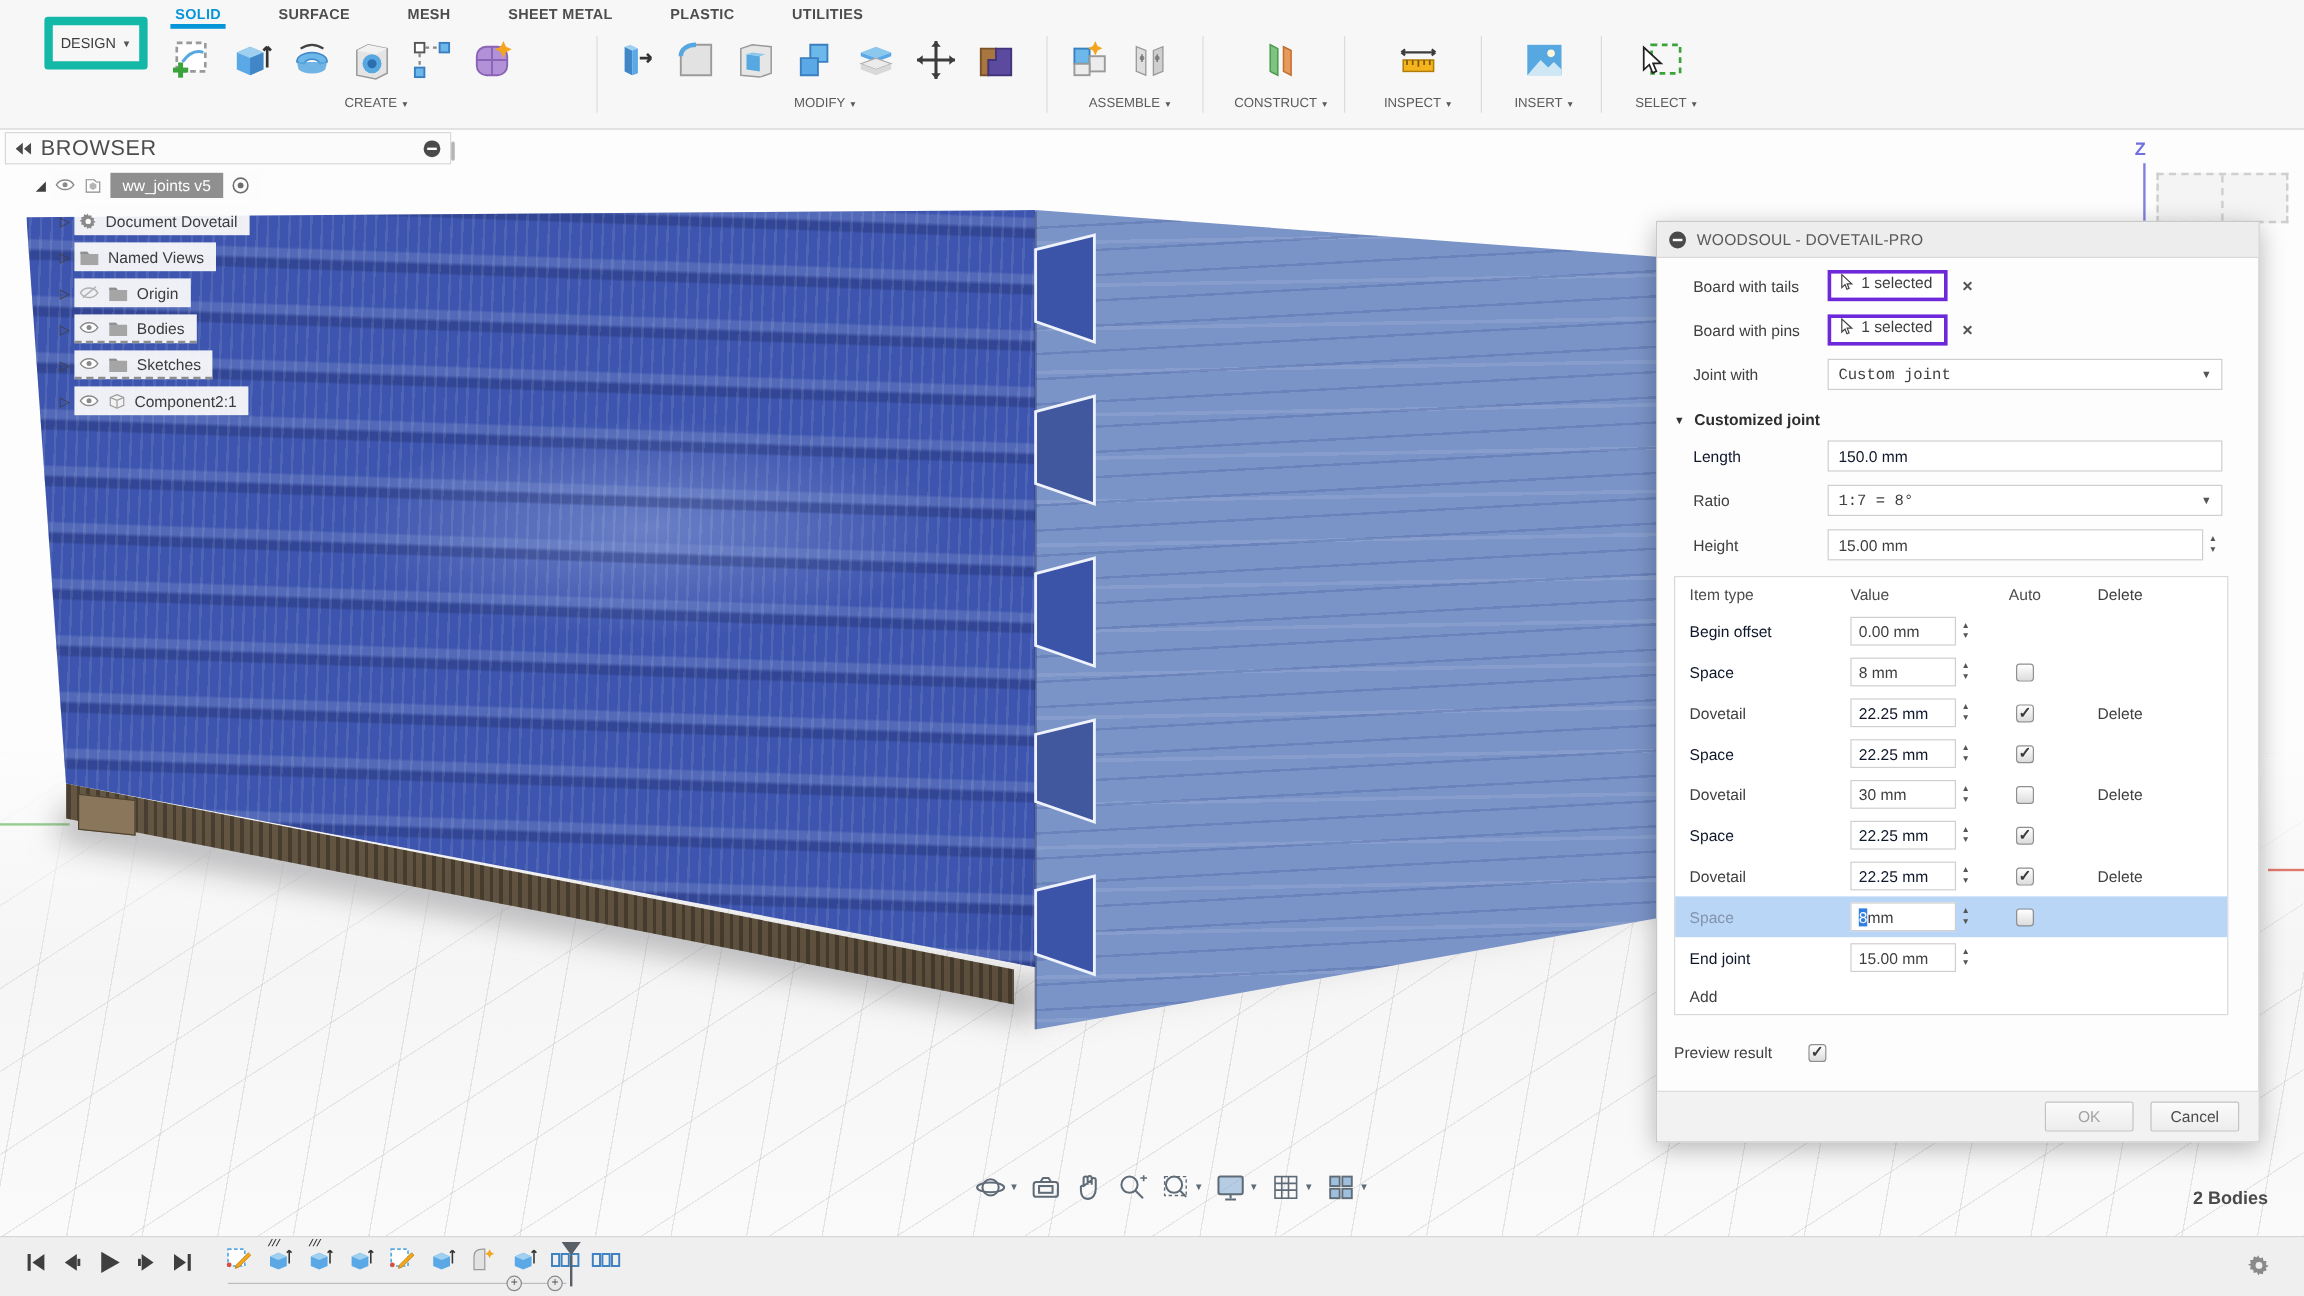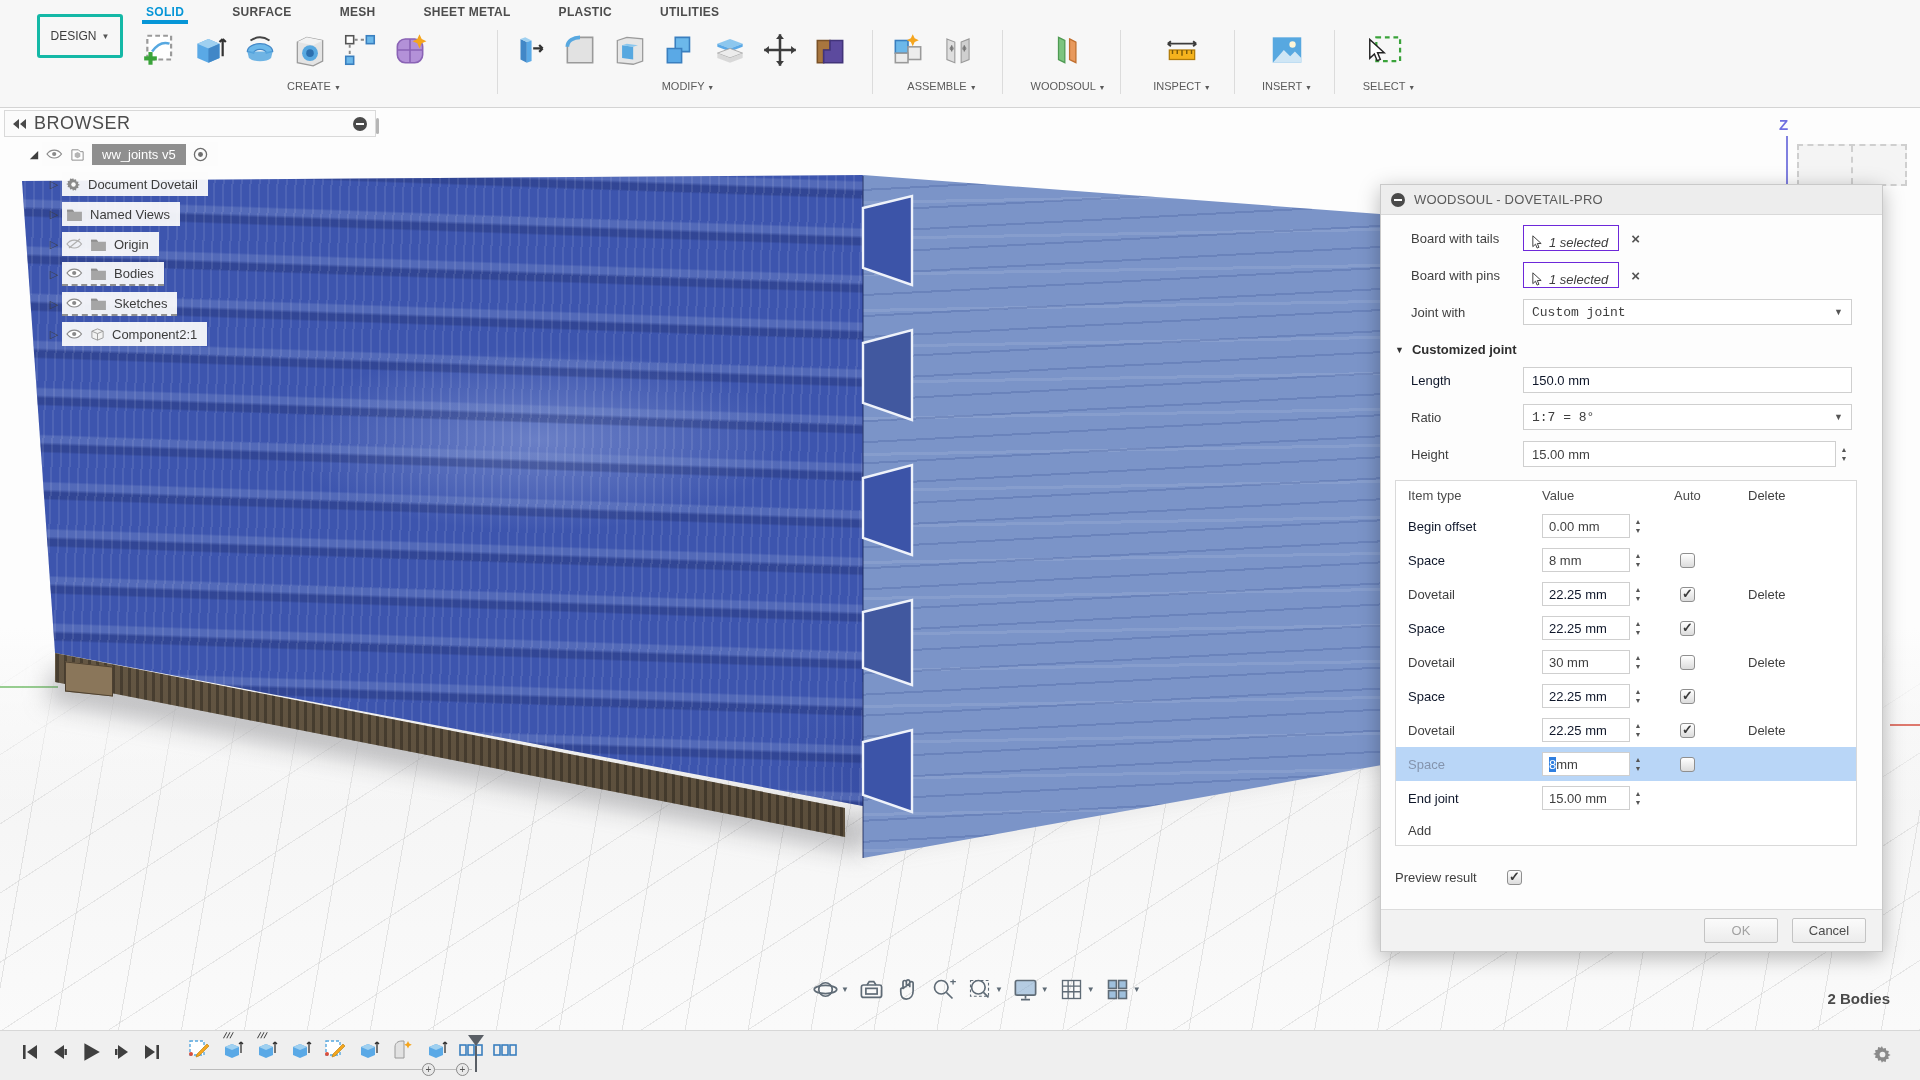--- a/index.html
+++ b/index.html
@@ -1,20 +1,20 @@
 <!DOCTYPE html>
 <html><head>
 <meta charset="utf-8">
 <style>
   * { margin:0; padding:0; box-sizing:border-box; }
   html,body { width:1920px; height:1080px; overflow:hidden; font-family:"Liberation Sans",sans-serif; background:#fdfdfd; }
 
   
   #toolbar { position:absolute; left:0; top:0; width:1920px; height:108px; background:#f7f7f7; border-bottom:1px solid #d4d4d4; z-index:40; }
-  #design-btn { position:absolute; left:37px; top:14px; width:86px; height:44px; border:3px solid #14b8a6; border-radius:3px; display:flex; align-items:center; justify-content:center; font-size:12px; color:#3c3c3c; background:#f7f7f7; cursor:default; }
+  #design-btn { position:absolute; left:37px; top:14px; width:86px; height:44px; border:7px solid #14b8a6; border-radius:3px; display:flex; align-items:center; justify-content:center; font-size:12px; color:#3c3c3c; background:#f7f7f7; cursor:default; }
   #design-btn .dd { font-size:8px; margin-left:5px; color:#555; }
   #tabs { position:absolute; left:142px; top:0; display:flex; gap:40px; height:24px; align-items:center; }
   .tab { font-size:12px; font-weight:bold; color:#4d4d4d; letter-spacing:.3px; position:relative; padding:0 4px; height:24px; line-height:24px; }
   .tab.active { color:#0696d7; }
   .tab.active::after { content:""; position:absolute; left:0; right:0; bottom:0; height:4px; background:#0696d7; }
   .group { position:absolute; top:26px; height:78px; }
   .gicons { display:flex; align-items:flex-start; gap:6px; height:52px; }
   .gicon { width:44px; height:48px; display:flex; align-items:center; justify-content:center; }
   .glabel { text-align:center; font-size:11px; color:#5a5a5a; margin-top:2px; }
   .glabel .dd { font-size:7px; }
@@ -86,21 +86,21 @@
   .nav-ico { display:flex; align-items:center; gap:2px; }
   .nav-dd { font-size:8px; color:#5f6b76; }
 
   
   #dialog { position:absolute; left:1380px; top:184px; width:503px; height:768px; background:#fdfdfd; border:1px solid #c9c9c9; box-shadow:0 5px 20px rgba(0,0,0,.28); z-index:50; font-size:13px; color:#3f3f3f; }
   #dialog-title { height:30px; background:#ededed; border-bottom:1px solid #d9d9d9; display:flex; align-items:center; padding:0 10px; gap:9px; }
   #dialog-title .t { font-size:13px; color:#5a5a5a; letter-spacing:.2px; }
   .drow { display:flex; align-items:center; height:28px; margin:9px 30px 0; }
   .dlab { width:112px; flex:none; font-size:13px; }
   .muted { color:#0f172a; }
-  .chip { height:26px; border:1px solid #6d28d9; background:#fff; display:flex; align-items:flex-end; gap:6px; padding:0 10px 0 7px;font-style:italic; }
+  .chip { height:26px; border:3px solid #6d28d9; background:#fff; display:flex; align-items:flex-start; gap:6px; padding:0 10px 0 7px; }
   .xicon { margin-left:12px; color:#555; font-size:15px; font-weight:bold; }
   .dselect { flex:1; height:26px; border:1px solid #cfcfcf; background:#fff; display:flex; align-items:center; padding:0 8px; }
   .dselect .v { flex:1;font-family:Liberation Mono, monospace; }
   .dselect .dd { font-size:9px; color:#555; }
   .dinput { flex:1; height:26px; border:1px solid #cfcfcf; background:#fff; display:flex; align-items:center; padding:0 8px; }
   .spin { display:flex; flex-direction:column; align-items:center; justify-content:center; width:16px; gap:2px; }
   .spin span { font-size:7px; line-height:7px; color:#555; }
   #sect-head { display:flex; align-items:center; gap:8px; margin:16px 14px 2px; font-weight:bold; font-size:13px; color:#2e2e2e; }
   #sect-head .dd { font-size:9px; color:#333; }
   #dtable { margin:12px 14px 0; border:1px solid #d9d9d9; background:#fff; width:462px; }
@@ -289,21 +289,21 @@
 
   <div class="group" style="left:1020px; width:96px;">
     <div class="gicons" style="justify-content:center;">
       <div class="gicon">
           <svg width="38" height="38" viewBox="0 0 24 24">
             <path d="M6 4l4 2v14l-4-2z" fill="#7cc47f" stroke="#4e9a52" stroke-width=".8"></path>
             <path d="M13 5l4 2v13l-4-2z" fill="#e8995c" stroke="#c06f2e" stroke-width=".8"></path>
           </svg>
         </div>
     </div>
-    <div class="glabel"><span>WOODSOUL</span> <span class="dd">▼</span></div>
+    <div class="glabel"><span>CONSTRUCT</span> <span class="dd">▼</span></div>
   </div>
   <div class="gdivider" style="left:1120px;"></div>
 
   <div class="group" style="left:1134px; width:96px;">
     <div class="gicons" style="justify-content:center;">
       <div class="gicon">
           <svg width="38" height="38" viewBox="0 0 24 24">
             <path d="M3 8h18m-18 0l2-1.6M3 8l2 1.6M21 8l-2-1.6M21 8l-2 1.6" stroke="#3c3c3c" stroke-width="1.2" fill="none"></path>
             <rect x="4" y="12" width="16" height="6" fill="#f5b31d" stroke="#b27c0a" stroke-width=".8"></rect>
             <path d="M6 12v2.6M9 12v2.6M12 12v3.6M15 12v2.6M18 12v2.6" stroke="#7a5a08" stroke-width=".9"></path>

